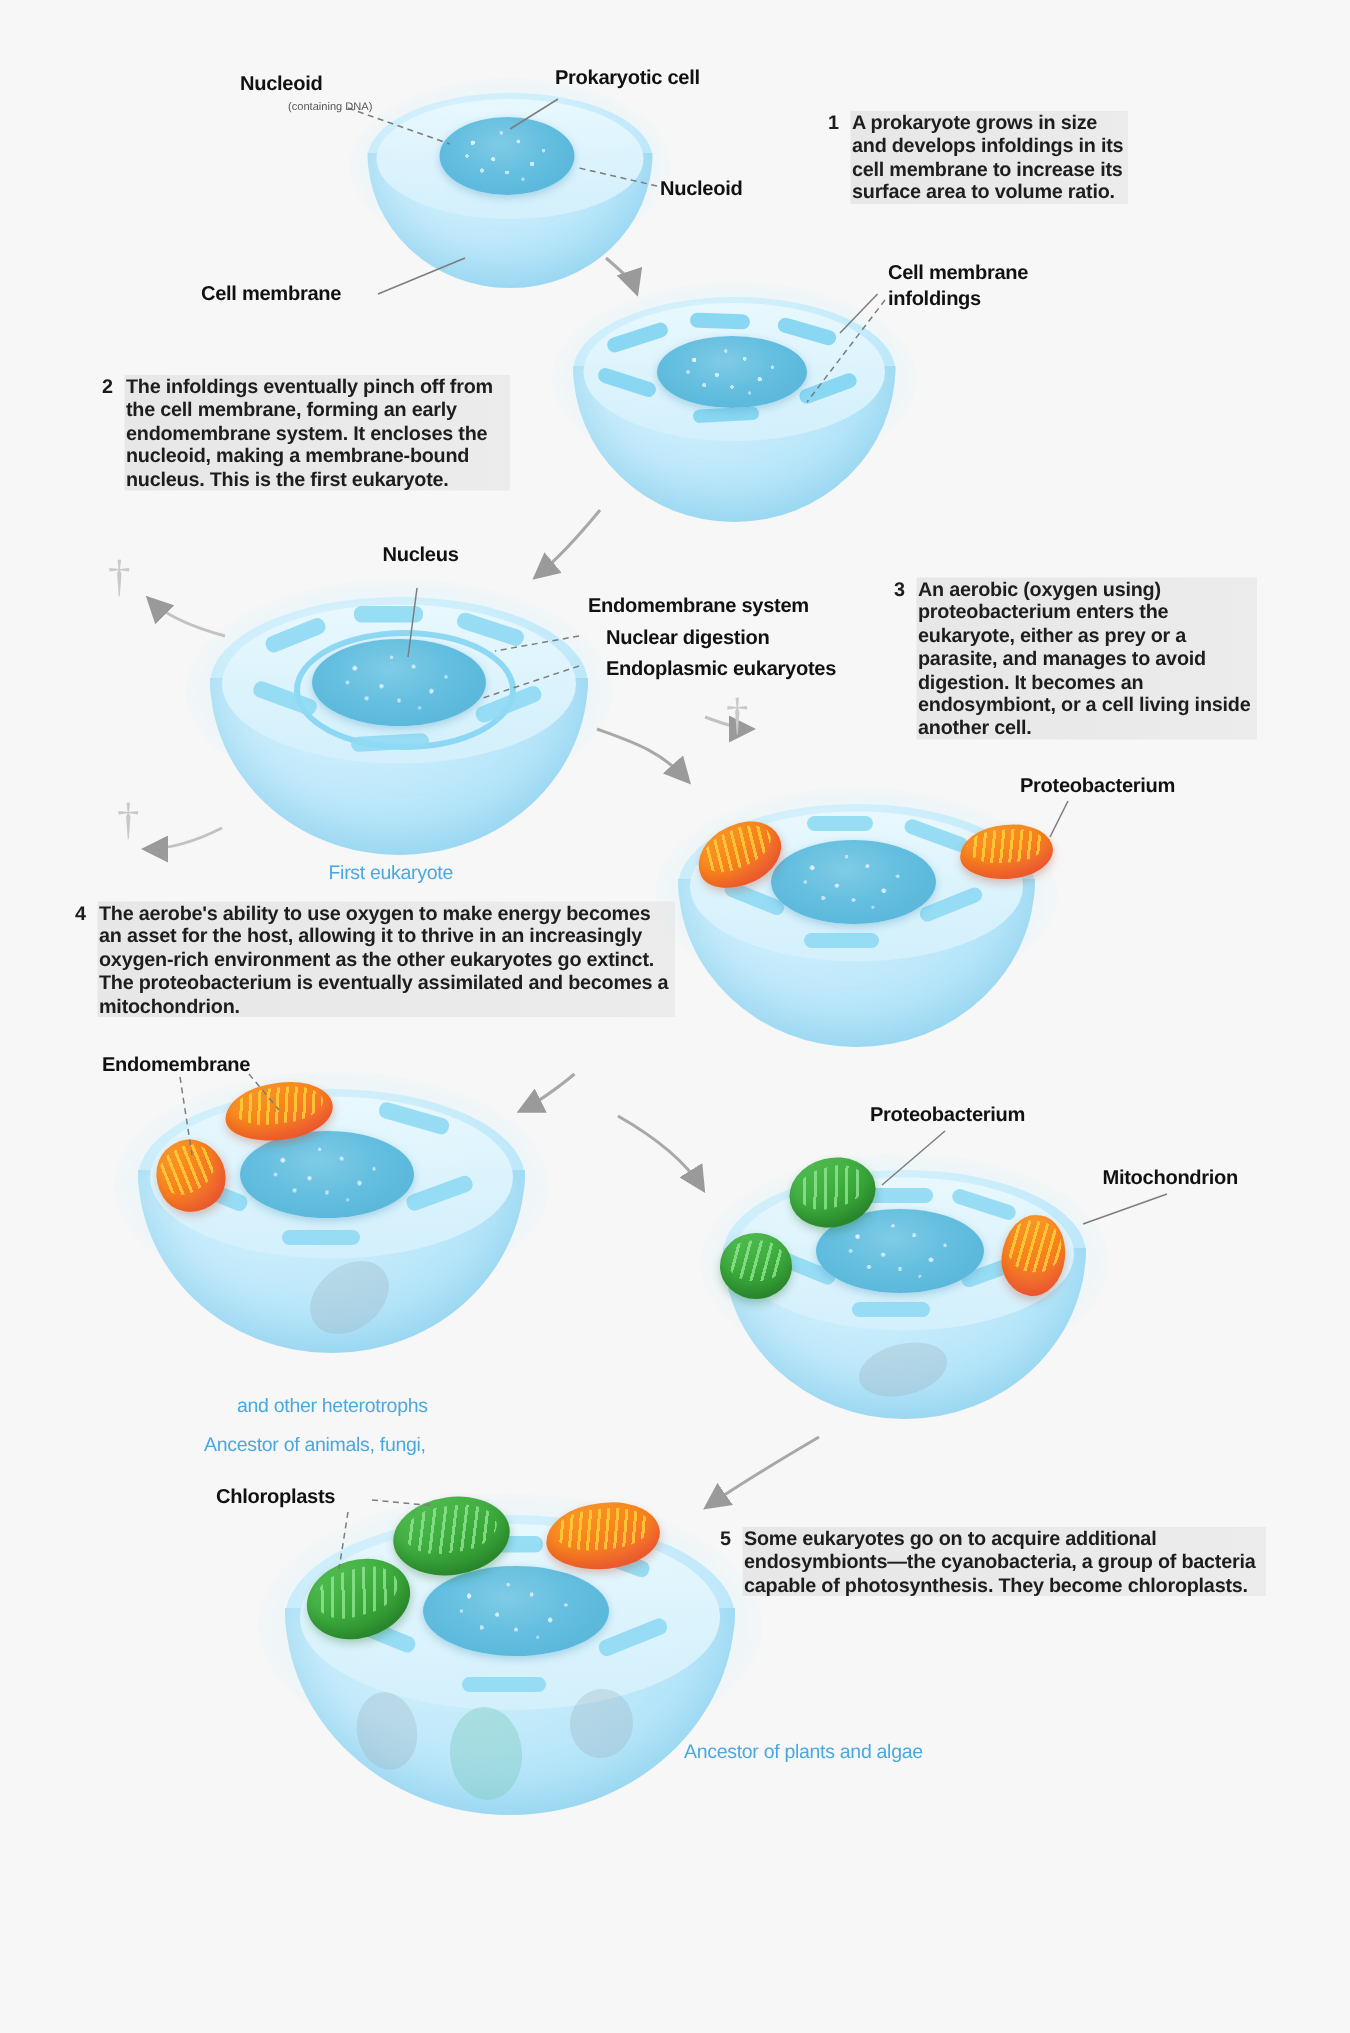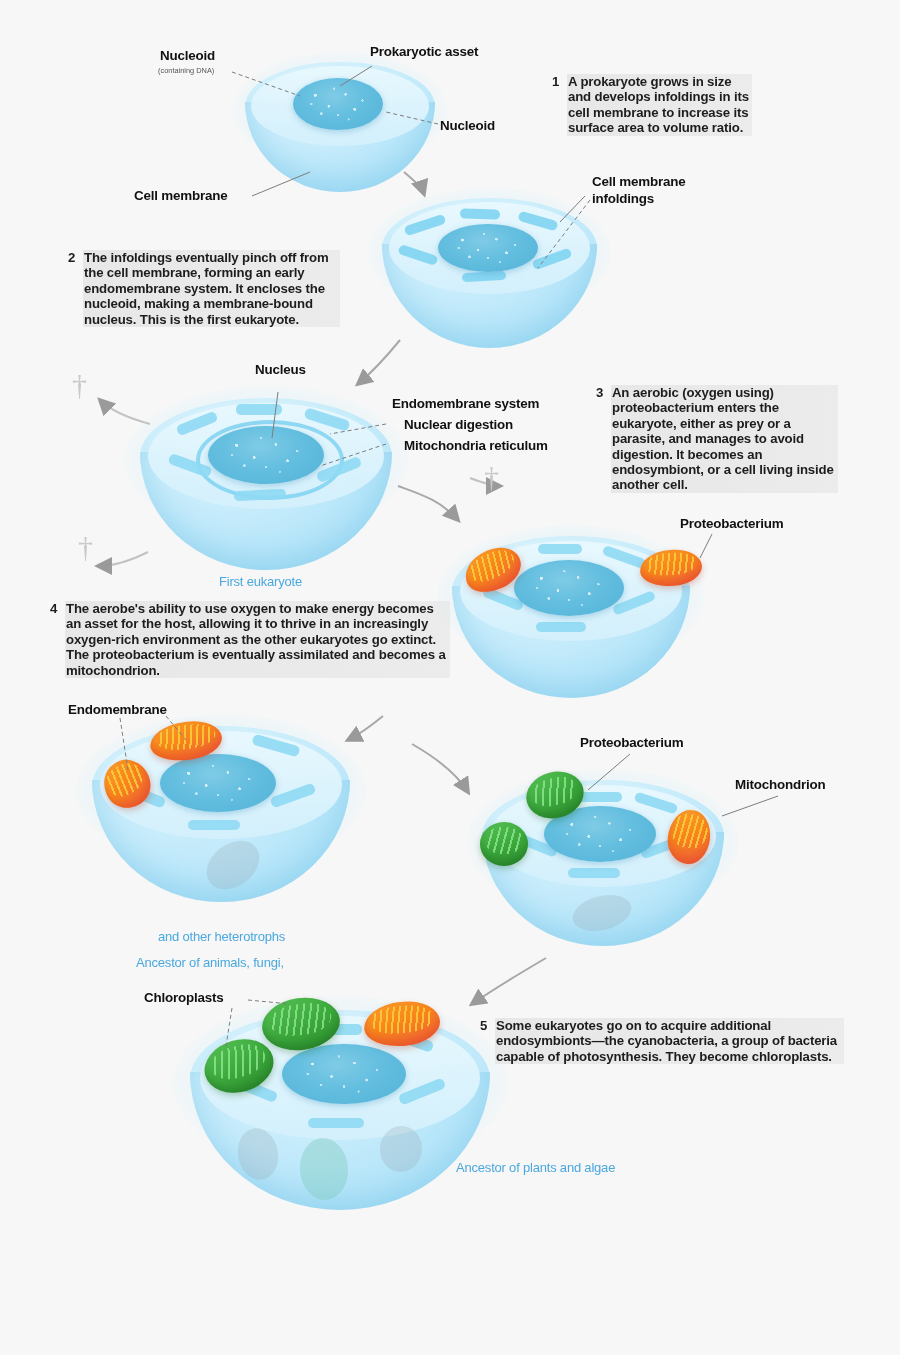--- a/index.html
+++ b/index.html
@@ -41,20 +41,21 @@
     font-weight:700;
     color:#111;
     letter-spacing:-0.2px;
     white-space:nowrap;
   }
   .label.sub{
     font-size:7.4px;
     font-weight:400;
     color:#555;
     letter-spacing:0;
+    margin-left:34px;
   }
   .caption{
     position:absolute;
     font-size:13px;
     font-weight:400;
     color:#4aa8de;
     white-space:nowrap;
     letter-spacing:-0.2px;
     line-height:15px;
   }
@@ -316,31 +317,31 @@
       <path d="M470,478 C486,484 494,486 500,486"></path>
     </g>
   </svg>
 
   <div class="cross" style="left:72px;top:370px;">†</div>
   <div class="cross" style="left:78px;top:532px;">†</div>
   <div class="cross" style="left:484px;top:462px;">†</div>
 
   <div class="label" style="left:160px;top:48px;">Nucleoid</div>
   <div class="label sub" style="left:158px;top:66px;">(containing DNA)</div>
-  <div class="label" style="left:370px;top:44px;">Prokaryotic asset</div>
+  <div class="label" style="left:370px;top:44px;">Prokaryotic cell</div>
   <div class="label" style="left:440px;top:118px;">Nucleoid</div>
   <div class="label" style="left:134px;top:188px;">Cell membrane</div>
 
   <div class="label" style="left:592px;top:174px;">Cell membrane</div>
   <div class="label" style="left:592px;top:191px;">infoldings</div>
 
   <div class="label" style="left:255px;top:362px;">Nucleus</div>
   <div class="label" style="left:392px;top:396px;">Endomembrane system</div>
   <div class="label" style="left:404px;top:417px;">Nuclear digestion</div>
-  <div class="label" style="left:404px;top:438px;">Mitochondria reticulum</div>
+  <div class="label" style="left:404px;top:438px;">Endoplasmic eukaryotes</div>
 
   <div class="label" style="left:680px;top:516px;">Proteobacterium</div>
   <div class="label" style="left:68px;top:702px;">Endomembrane</div>
   <div class="label" style="left:580px;top:735px;">Proteobacterium</div>
   <div class="label" style="left:735px;top:777px;">Mitochondrion</div>
   <div class="label" style="left:144px;top:990px;">Chloroplasts</div>
 
   <div class="caption" style="left:219px;top:574px;">First eukaryote</div>
   <div class="caption" style="left:136px;top:914px;margin-top:41px;">Ancestor of animals, fungi,</div>
   <div class="caption" style="left:158px;top:929px;">and other heterotrophs</div>

